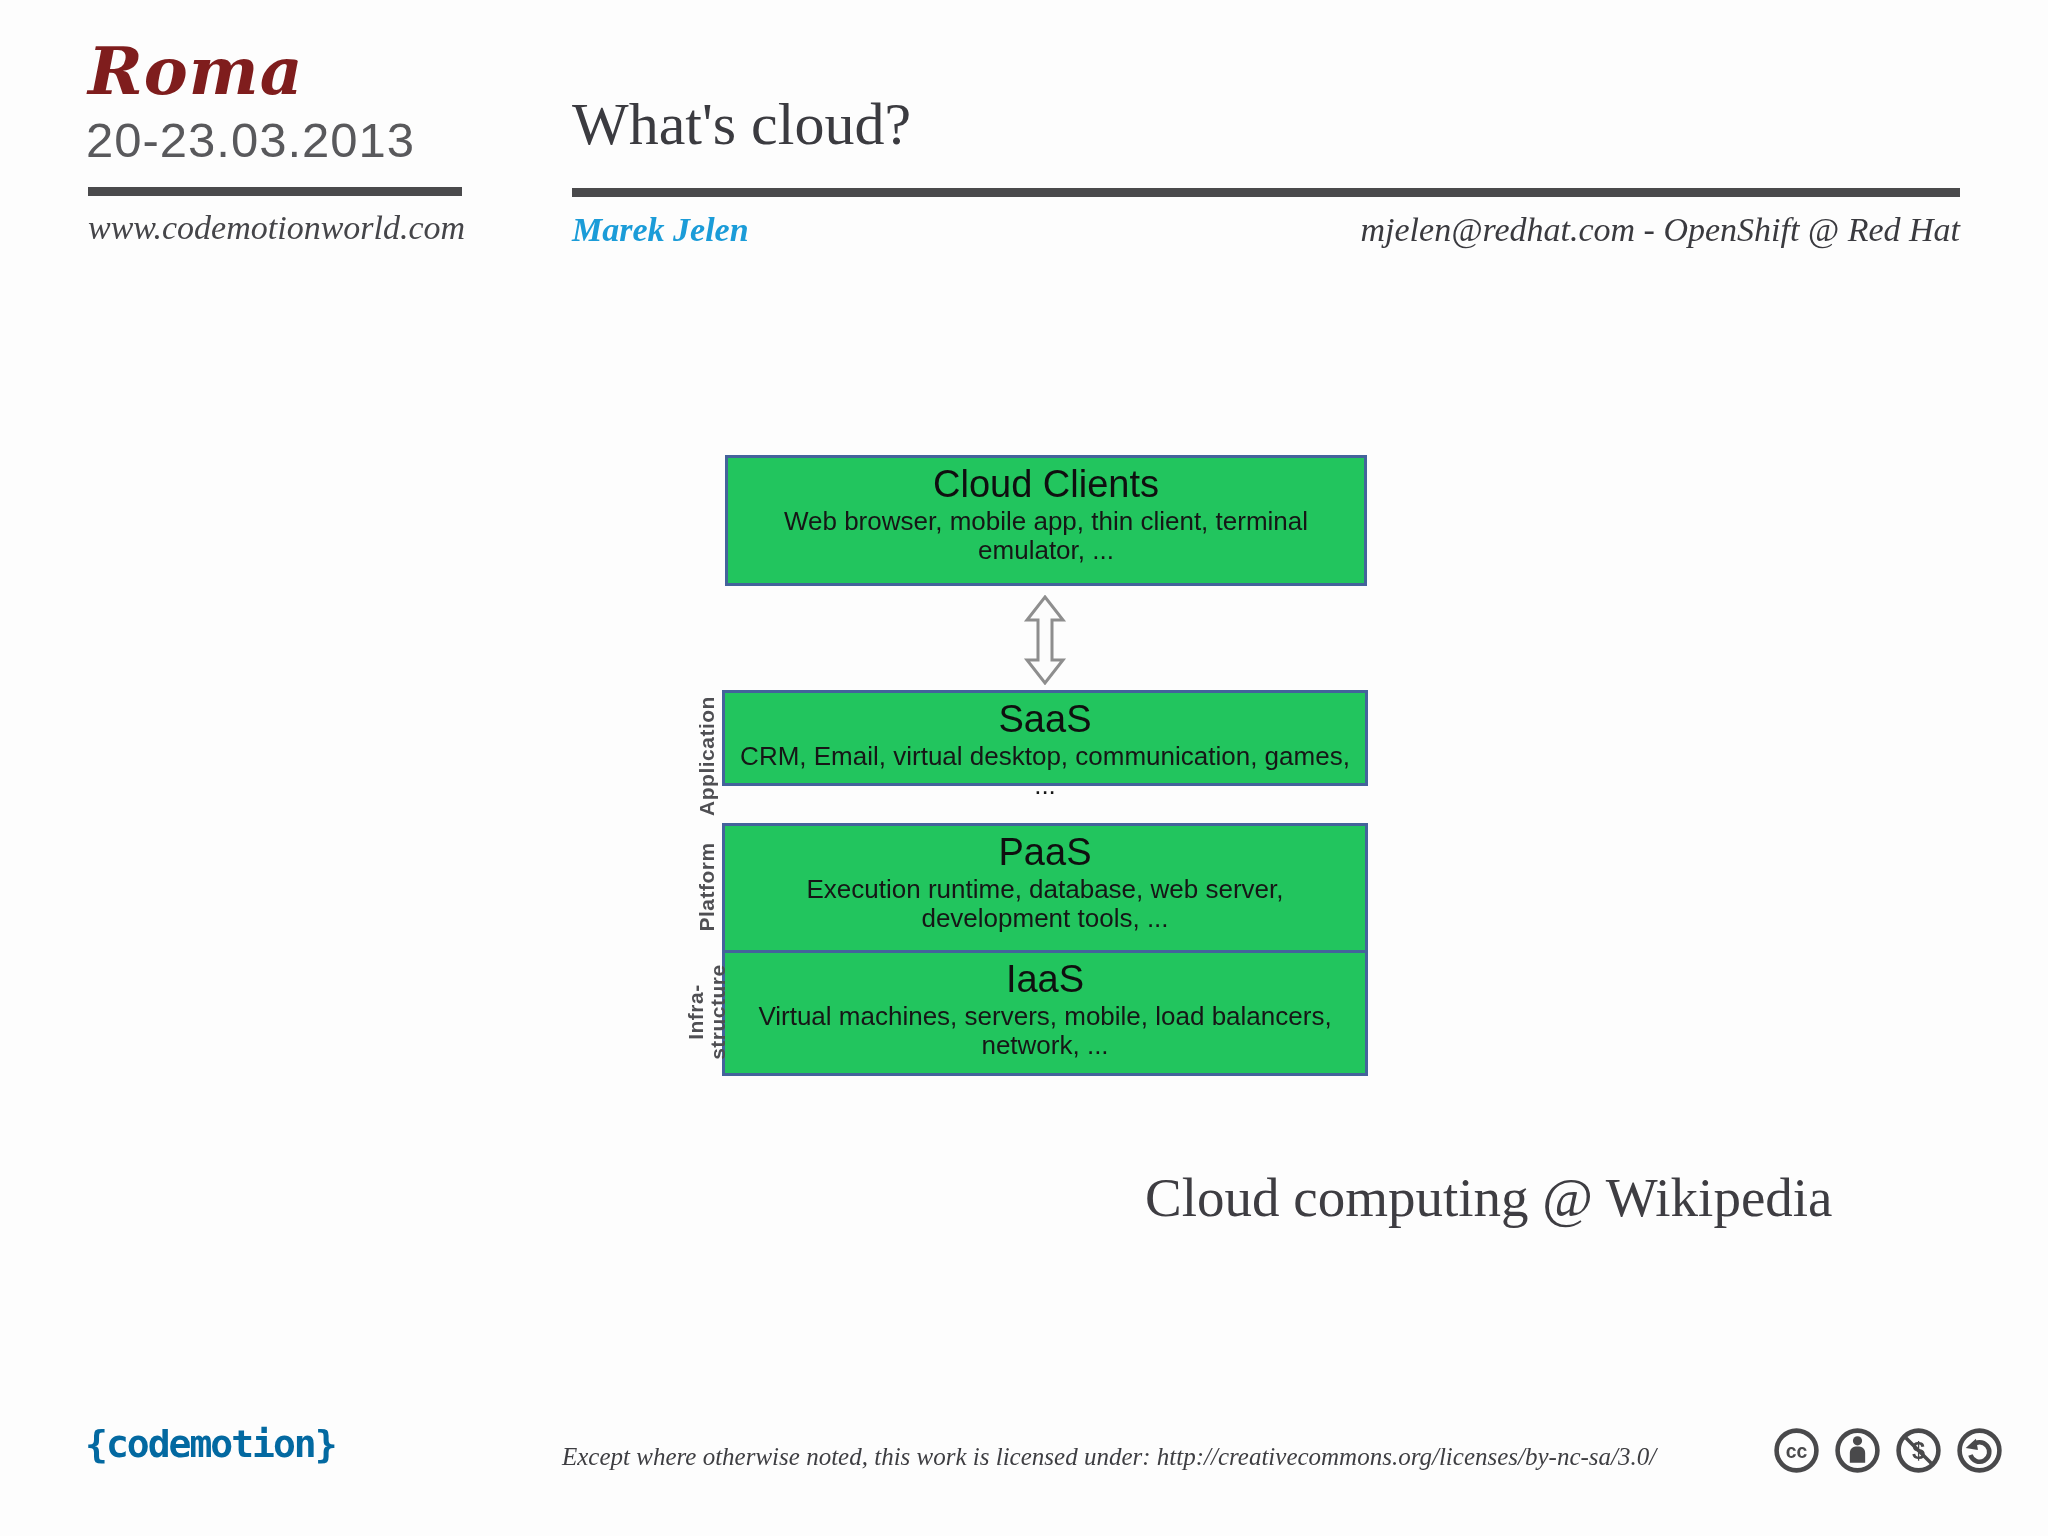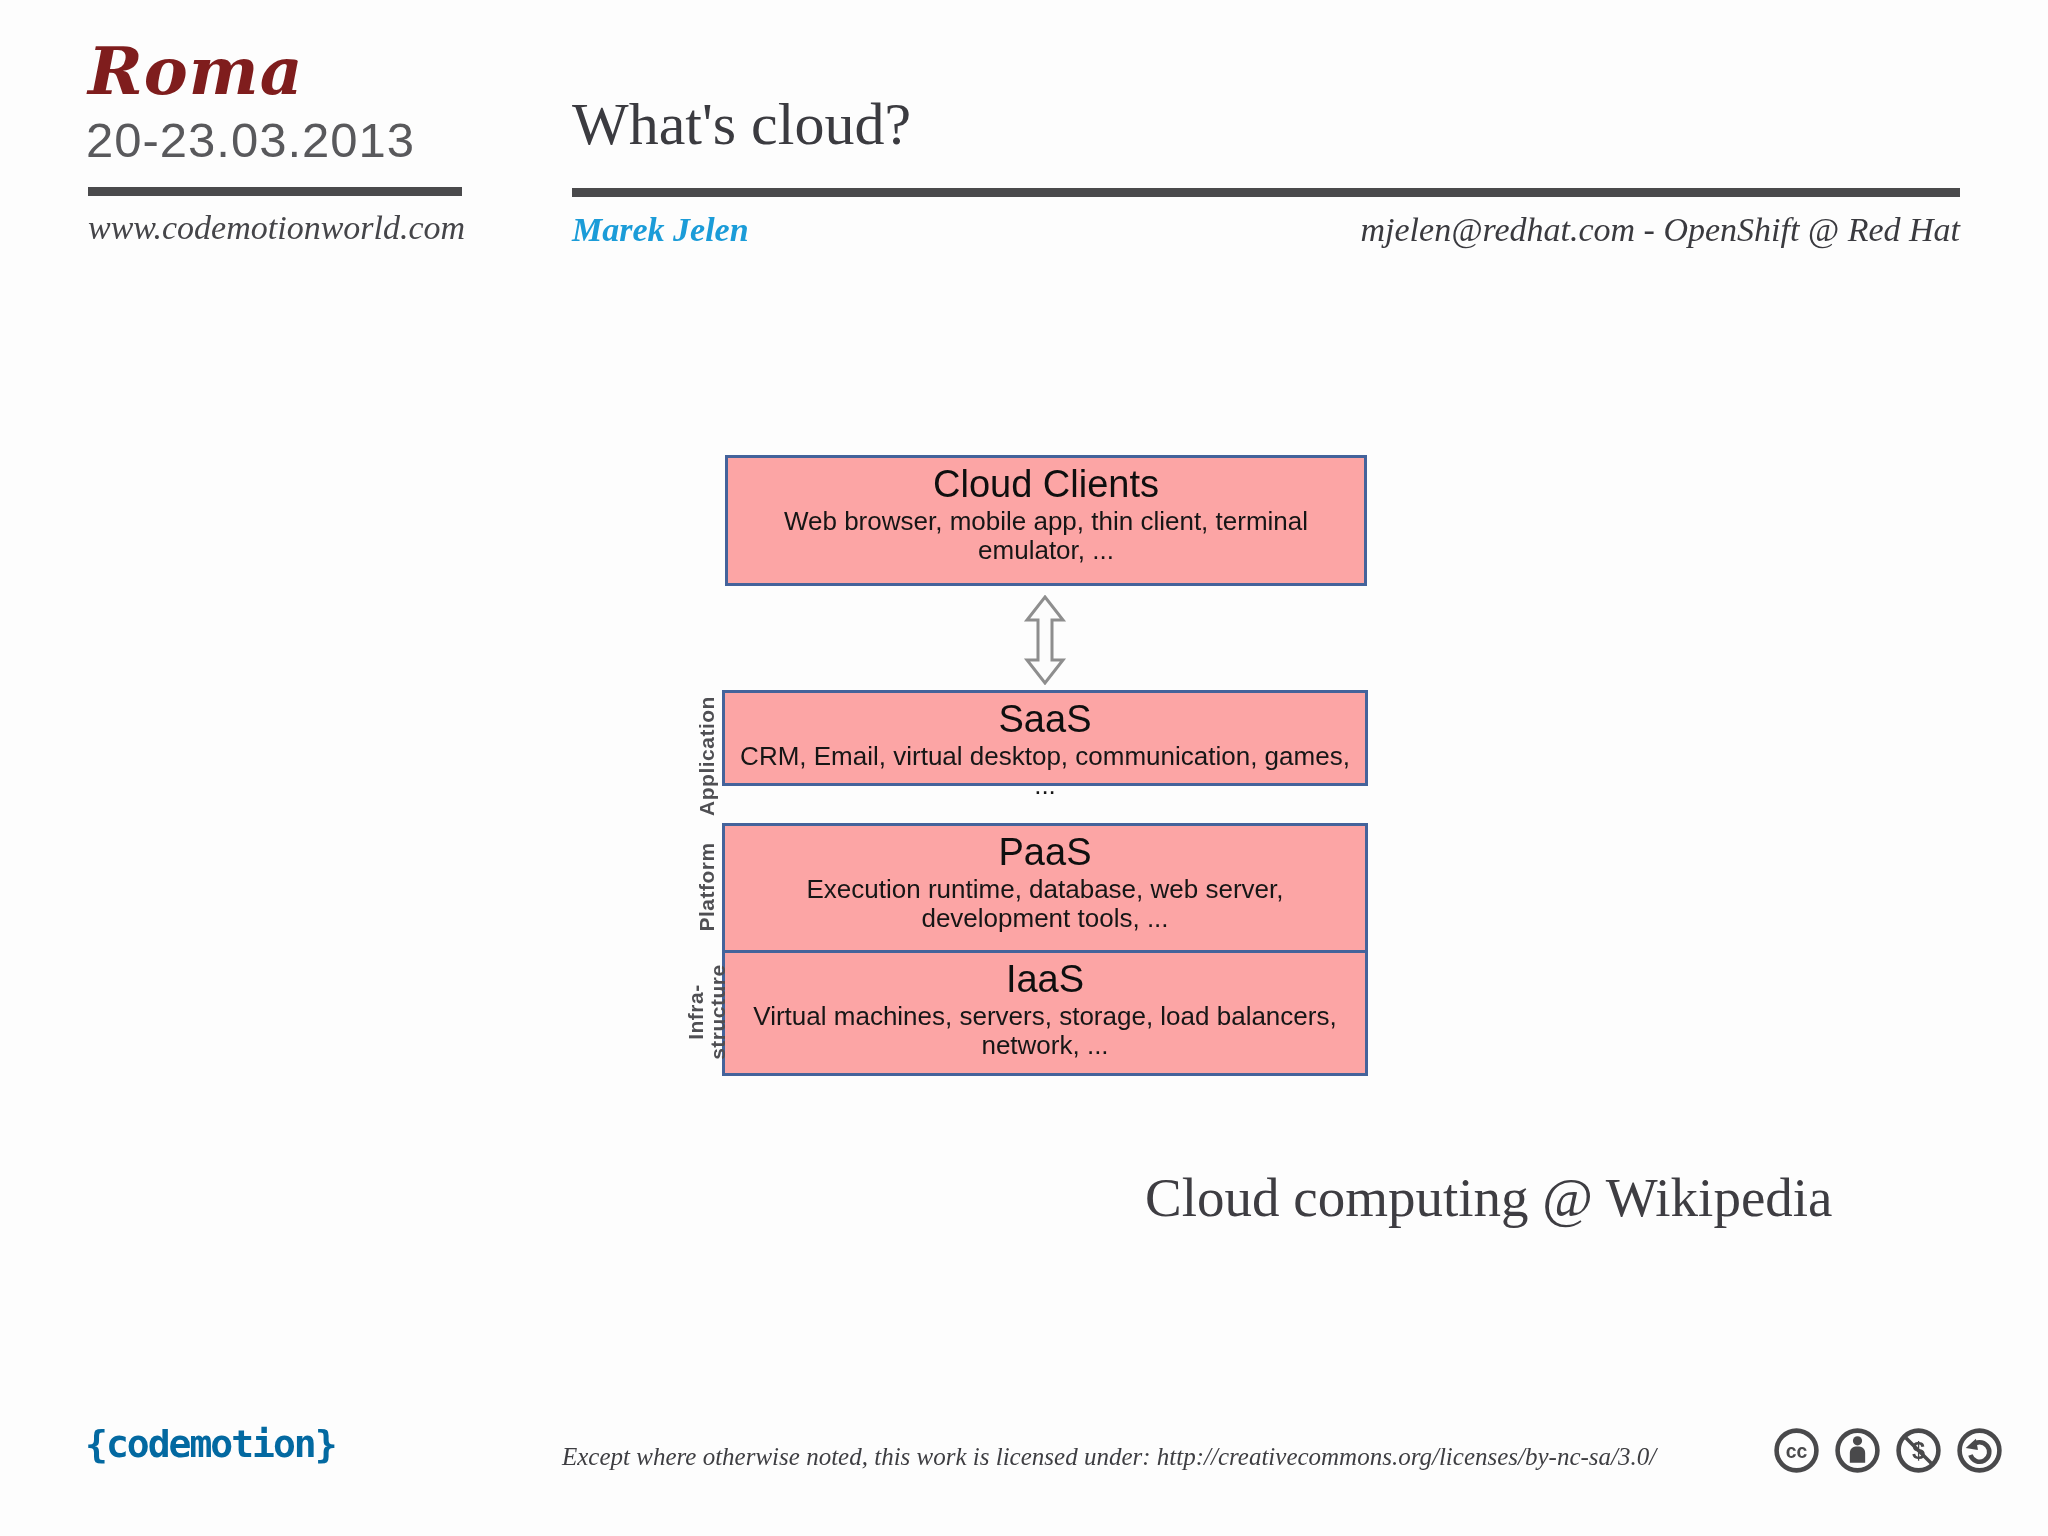--- a/index.html
+++ b/index.html
@@ -56,21 +56,21 @@
     position:absolute;right:88px;top:210px;
     font-family:"Liberation Serif",serif;
     font-style:italic;font-size:34px;line-height:1.2;
     color:#3a3a3f;text-align:right;
   }
 
   
   .diag-box{
     position:absolute;
     border:3px solid #44639b;
-    background:#fca5a5;
+    background:#22c55e;
     box-sizing:border-box;
     text-align:center;
     color:#141414;
   }
   .client-box{left:725px;top:455px;width:642px;height:131px;}
   .diag-box .box-title{
     font-size:38px;line-height:1.15;margin-top:5px;
     color:#0f0f0f;
   }
   .diag-box .box-desc{
@@ -149,21 +149,21 @@
   <div class="diag-box layer-saas">
     <div class="box-title">SaaS</div>
     <div class="box-desc">CRM, Email, virtual desktop, communication, games, ...</div>
   </div>
   <div class="diag-box layer-paas">
     <div class="box-title">PaaS</div>
     <div class="box-desc">Execution runtime, database, web server, development tools, ...</div>
   </div>
   <div class="diag-box layer-iaas">
     <div class="box-title">IaaS</div>
-    <div class="box-desc">Virtual machines, servers, storage, load balancers, network, ...</div>
+    <div class="box-desc">Virtual machines, servers, mobile, load balancers, network, ...</div>
   </div>
 
   <div class="side-label side-label-app">Application</div>
   <div class="side-label side-label-plat">Platform</div>
   <div class="side-label side-label-infra">Infra-structure</div>
 
   <div class="caption-text">Cloud computing @ Wikipedia</div>
 
   <div class="codemotion-logo">{codemotion}</div>
   <div class="license-text">Except where otherwise noted, this work is licensed under: http://creativecommons.org/licenses/by-nc-sa/3.0/</div>

